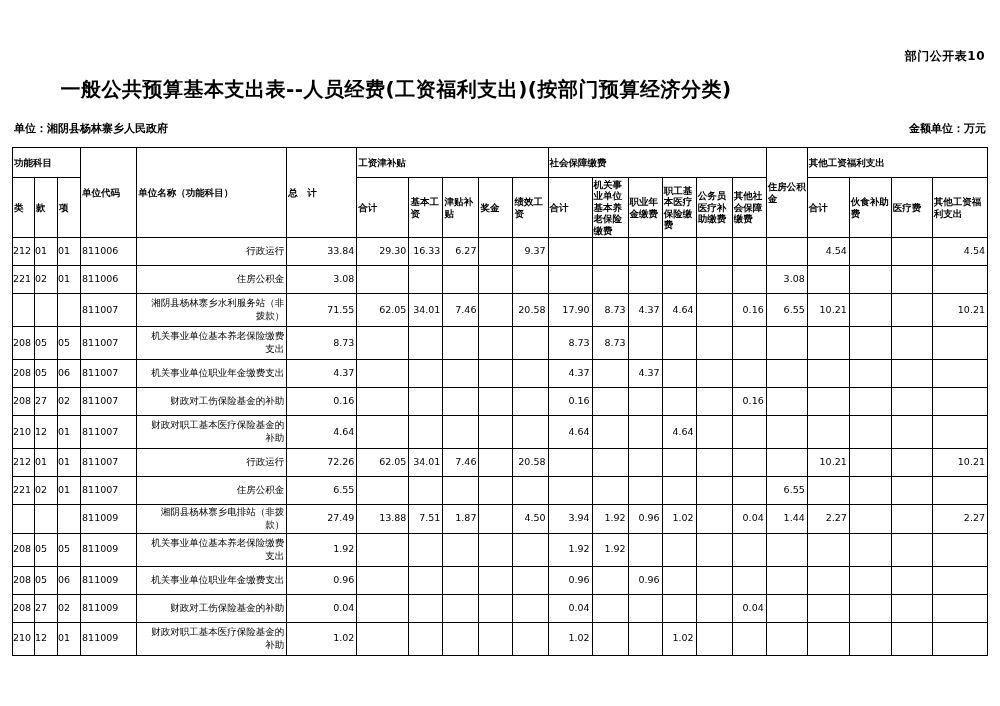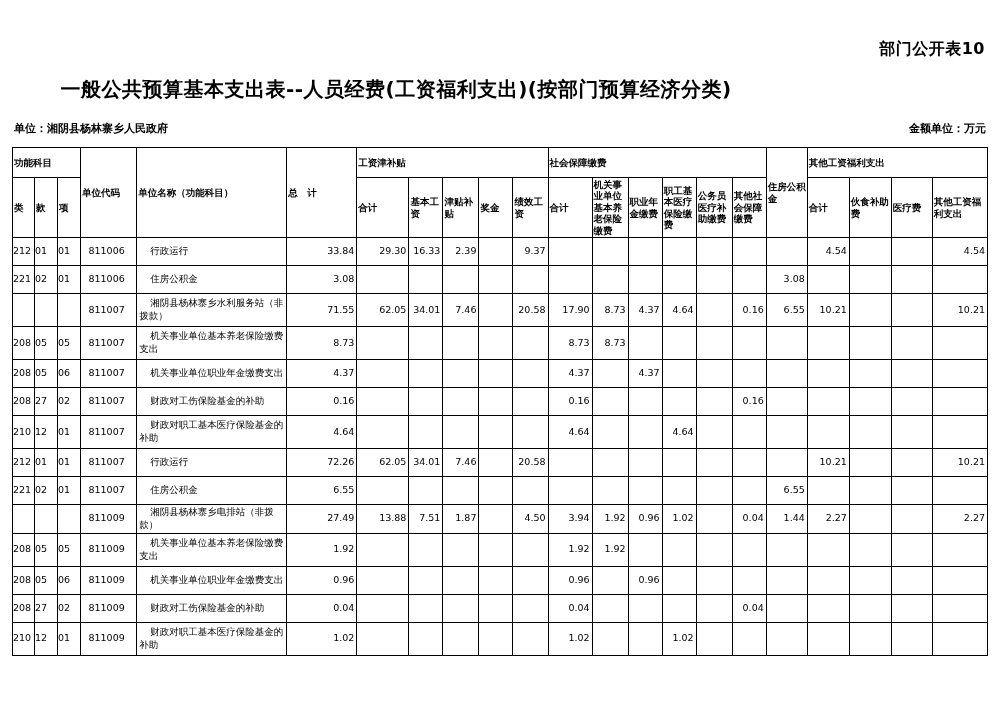--- a/index.html
+++ b/index.html
@@ -1,22 +1,22 @@
 <!DOCTYPE html>
 <html><head>
 <meta charset="utf-8">
 <style>
   html,body{margin:0;padding:0;background:#fff;}
   body{
     width:1000px;height:706px;position:relative;
     font-family:"DejaVu Sans",sans-serif;color:#000;overflow:hidden;
   }
   .corner-note{
-    position:absolute;top:39px;right:15px;
-    font-size:16px;font-weight:bold;letter-spacing:.5px;margin-left:20px;
+    position:absolute;top:48px;right:15px;
+    font-size:12px;font-weight:bold;letter-spacing:.5px;margin-left:20px;
   }
   .page-title{
     position:absolute;top:76px;left:0;width:792px;
     text-align:center;font-size:20px;font-weight:bold;letter-spacing:.5px;
   }
   .meta-row{
     position:absolute;top:121px;left:14px;right:14px;
     display:flex;justify-content:space-between;align-items:flex-start;
     font-size:11px;font-weight:bold;
   }
@@ -31,22 +31,22 @@
   table.budget th{
     font-size:9.5px;font-weight:bold;text-align:left;
     padding:1px;line-height:1.2;
   }
   tr.hdr1{height:30px;}
   tr.hdr2{height:60px;}
   tr.r{height:28px;}
   tr.r.tall{height:33px;}
   td{font-size:9.5px;line-height:1.35;}
   td.c-center{text-align:left;padding:1px 0;}
-  td.c-code{text-align:center;padding:1px 5px 1px 1px;}
-  td.c-name{text-align:left;padding:1px 2px;text-indent:11px;}
+  td.c-code{text-align:left;padding:1px 5px 1px 1px;}
+  td.c-name{text-align:right;padding:1px 2px;text-indent:11px;}
   td.c-num{text-align:right;padding:1px 2px 1px 1px;}
 </style>
 </head>
 <body>
 
 <div class="corner-note">部门公开表10</div>
 <div class="page-title">一般公共预算基本支出表--人员经费(工资福利支出)(按部门预算经济分类)</div>
 <div class="meta-row">
   <span>单位：湘阴县杨林寨乡人民政府</span>
   <span>金额单位：万元</span>
@@ -113,21 +113,21 @@
   <tbody>
         <tr class="r">
           <td class="c-center">212</td>
           <td class="c-center">01</td>
           <td class="c-center">01</td>
           <td class="c-code">811006</td>
           <td class="c-name">行政运行</td>
           <td class="c-num">33.84</td>
           <td class="c-num">29.30</td>
           <td class="c-num">16.33</td>
-          <td class="c-num">2.39</td>
+          <td class="c-num">6.27</td>
           <td class="c-num"></td>
           <td class="c-num">9.37</td>
           <td class="c-num"></td>
           <td class="c-num"></td>
           <td class="c-num"></td>
           <td class="c-num"></td>
           <td class="c-num"></td>
           <td class="c-num"></td>
           <td class="c-num"></td>
           <td class="c-num">4.54</td>

